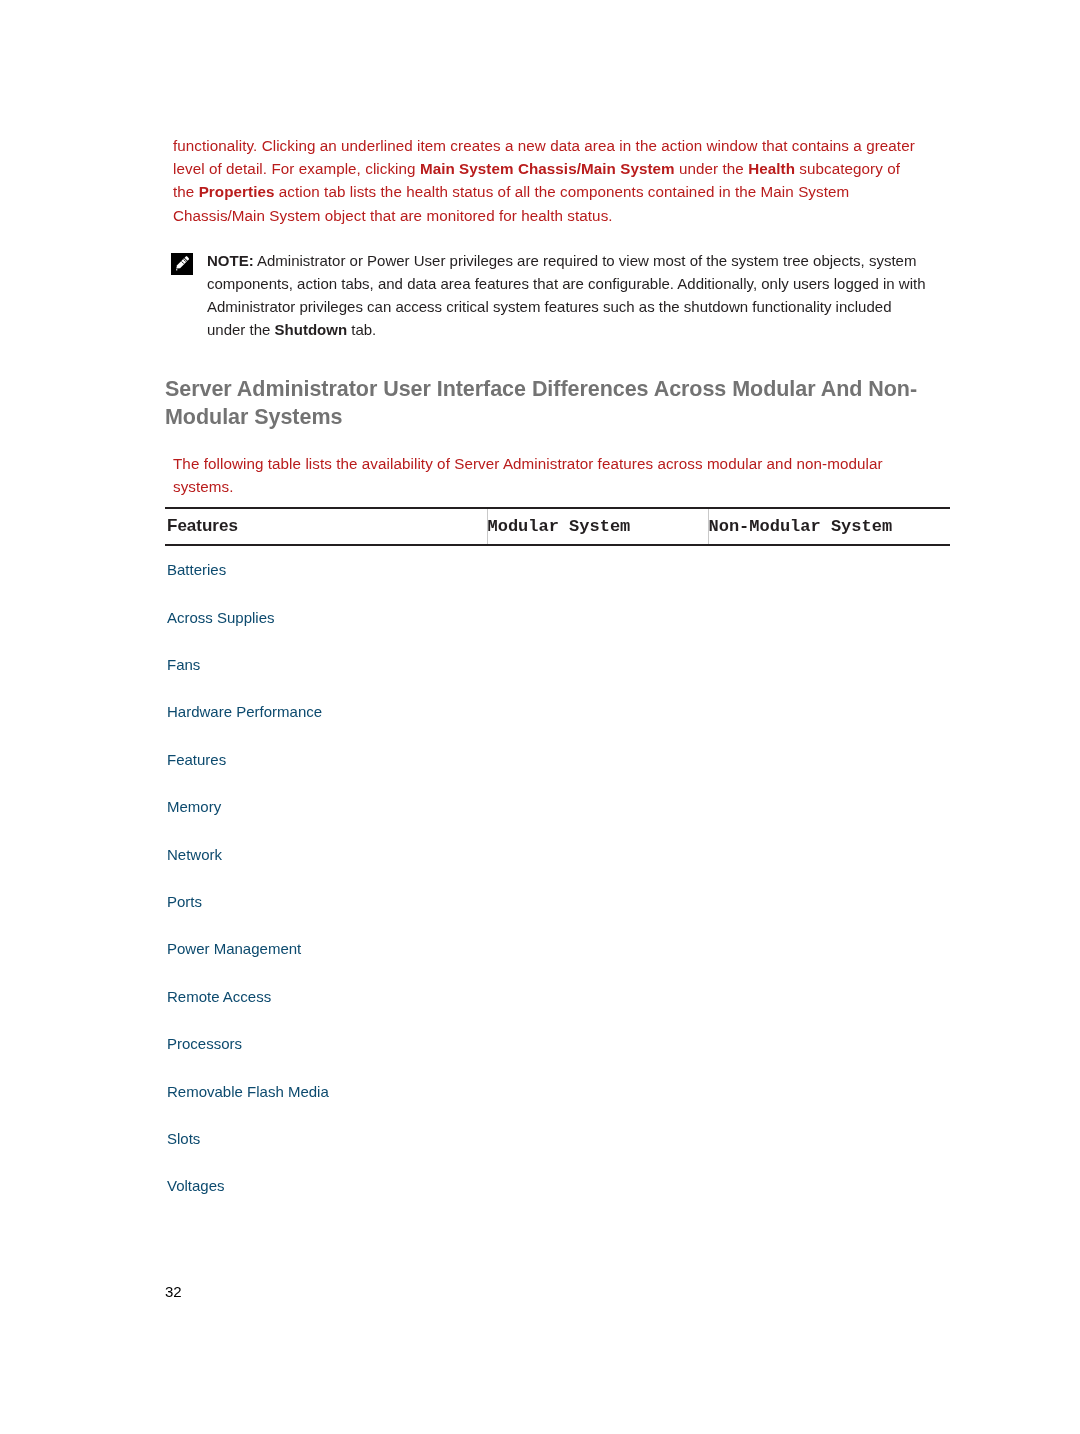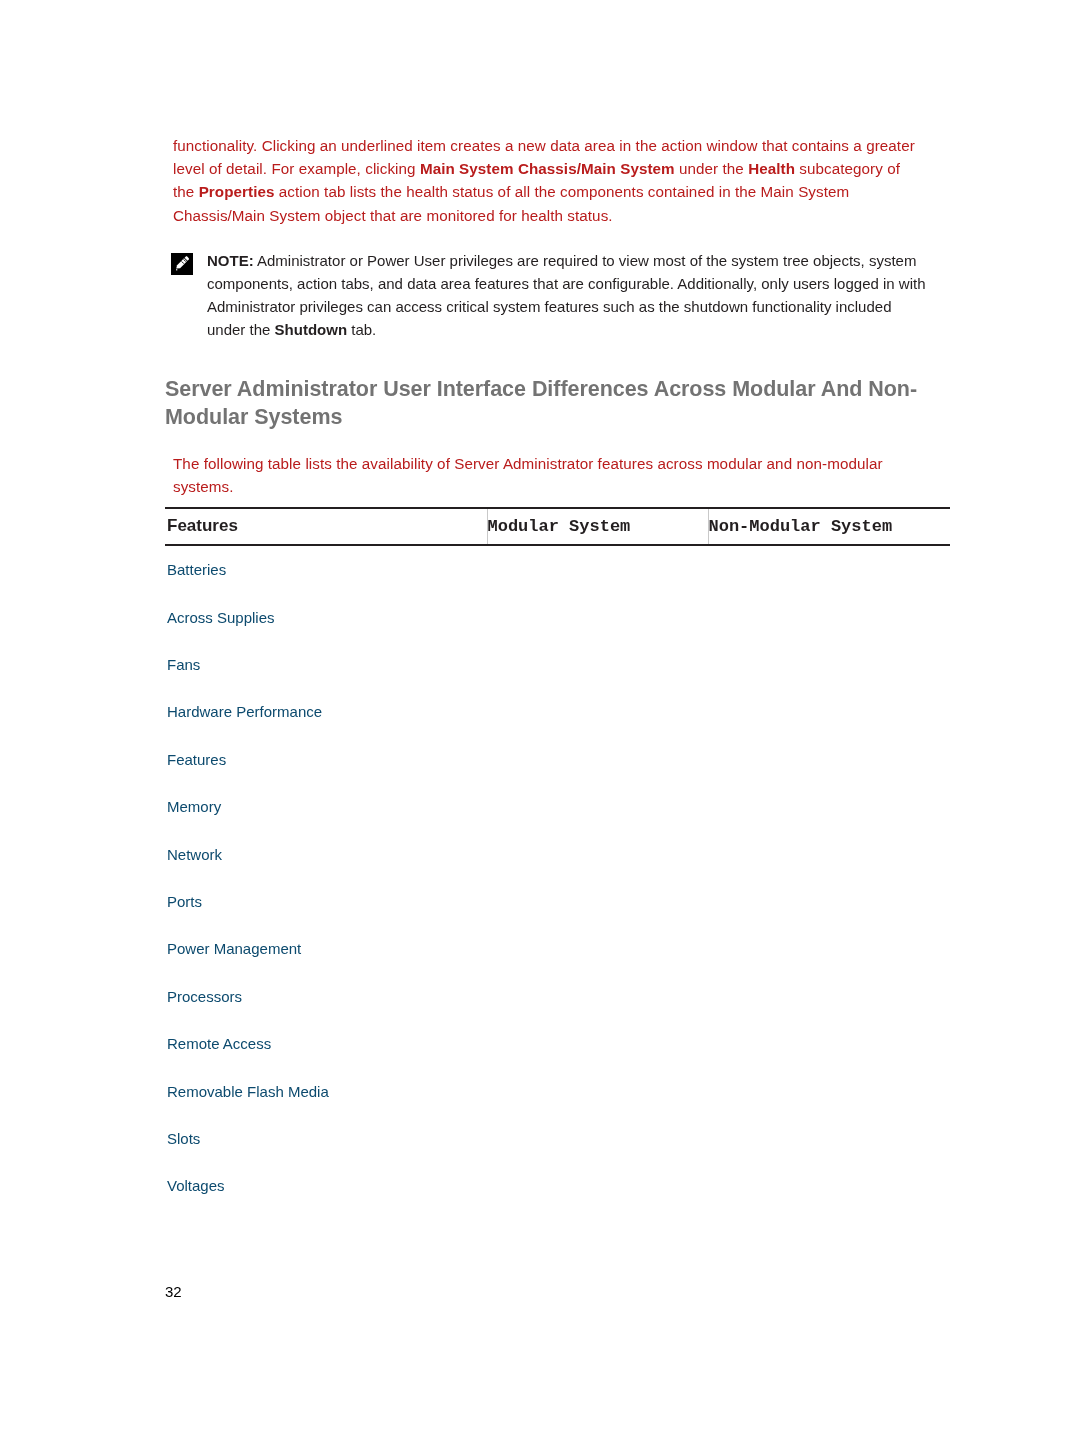--- a/index.html
+++ b/index.html
@@ -297,30 +297,30 @@
           <tr>
             <td class="col-1">Power Management</td>
             <td class="col-2"><span class="icon-wrap"><span class="icon-check"><svg width="26" height="27" viewBox="0 0 26 27" aria-hidden="true">
                     <path d="M6.0 13.6 L10.0 18.4 L20.4 6.4 L21.2 8.6 L10.6 21.6 L4.8 15.2 Z" fill="#ffffff"></path>
                   </svg></span></span></td>
             <td class="col-3"><span class="icon-wrap"><span class="icon-check"><svg width="26" height="27" viewBox="0 0 26 27" aria-hidden="true">
                     <path d="M6.0 13.6 L10.0 18.4 L20.4 6.4 L21.2 8.6 L10.6 21.6 L4.8 15.2 Z" fill="#ffffff"></path>
                   </svg></span></span></td>
           </tr>
           <tr>
+            <td class="col-1">Remote Access</td>
+            <td class="col-2"><span class="icon-wrap"><span class="icon-check"><svg width="26" height="27" viewBox="0 0 26 27" aria-hidden="true">
+                    <path d="M6.0 13.6 L10.0 18.4 L20.4 6.4 L21.2 8.6 L10.6 21.6 L4.8 15.2 Z" fill="#ffffff"></path>
+                  </svg></span></span></td>
+            <td class="col-3"><span class="icon-wrap"><span class="icon-check"><svg width="26" height="27" viewBox="0 0 26 27" aria-hidden="true">
+                    <path d="M6.0 13.6 L10.0 18.4 L20.4 6.4 L21.2 8.6 L10.6 21.6 L4.8 15.2 Z" fill="#ffffff"></path>
+                  </svg></span></span></td>
+          </tr>
+          <tr>
             <td class="col-1">Processors</td>
-            <td class="col-2"><span class="icon-wrap"><span class="icon-check"><svg width="26" height="27" viewBox="0 0 26 27" aria-hidden="true">
-                    <path d="M6.0 13.6 L10.0 18.4 L20.4 6.4 L21.2 8.6 L10.6 21.6 L4.8 15.2 Z" fill="#ffffff"></path>
-                  </svg></span></span></td>
-            <td class="col-3"><span class="icon-wrap"><span class="icon-check"><svg width="26" height="27" viewBox="0 0 26 27" aria-hidden="true">
-                    <path d="M6.0 13.6 L10.0 18.4 L20.4 6.4 L21.2 8.6 L10.6 21.6 L4.8 15.2 Z" fill="#ffffff"></path>
-                  </svg></span></span></td>
-          </tr>
-          <tr>
-            <td class="col-1">Remote Access</td>
             <td class="col-2"><span class="icon-wrap"><span class="icon-check"><svg width="26" height="27" viewBox="0 0 26 27" aria-hidden="true">
                     <path d="M6.0 13.6 L10.0 18.4 L20.4 6.4 L21.2 8.6 L10.6 21.6 L4.8 15.2 Z" fill="#ffffff"></path>
                   </svg></span></span></td>
             <td class="col-3"><span class="icon-wrap"><span class="icon-check"><svg width="26" height="27" viewBox="0 0 26 27" aria-hidden="true">
                     <path d="M6.0 13.6 L10.0 18.4 L20.4 6.4 L21.2 8.6 L10.6 21.6 L4.8 15.2 Z" fill="#ffffff"></path>
                   </svg></span></span></td>
           </tr>
           <tr>
             <td class="col-1">Removable Flash Media</td>
             <td class="col-2"><span class="icon-wrap"><span class="icon-check"><svg width="26" height="27" viewBox="0 0 26 27" aria-hidden="true">

